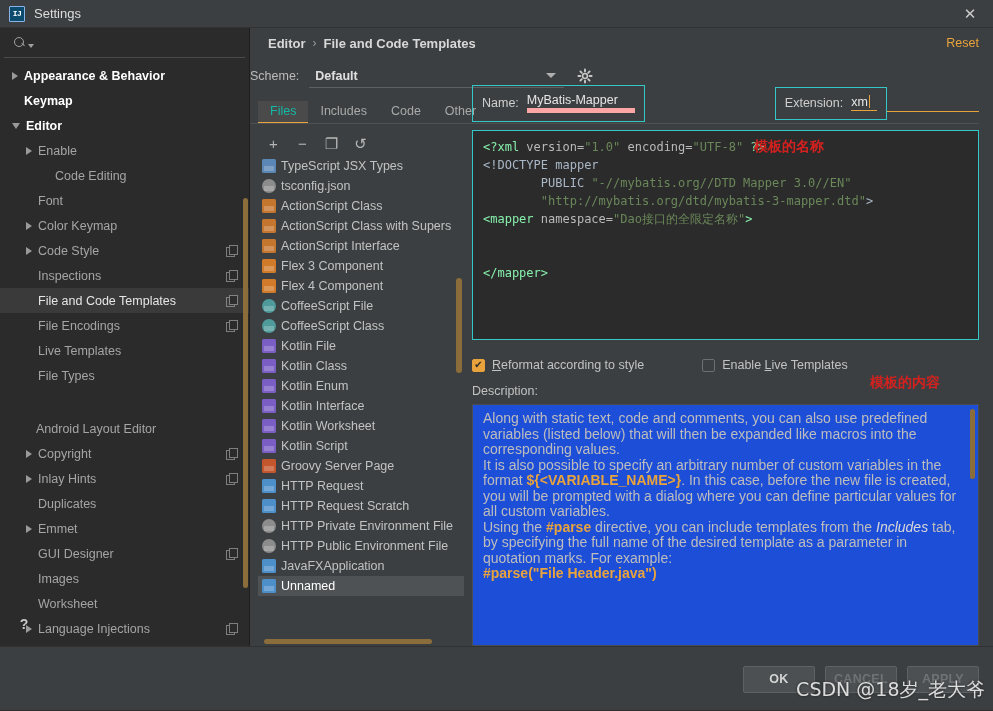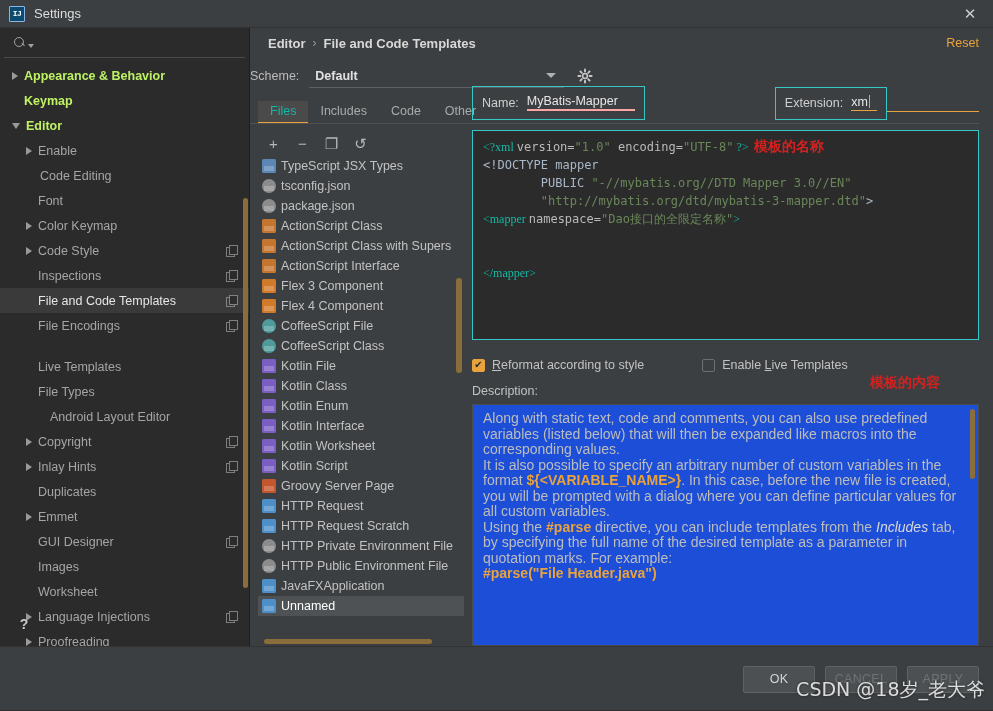--- a/index.html
+++ b/index.html
@@ -124,21 +124,21 @@
     border-bottom: 4.5px solid transparent;
     border-left: 6px solid #9a9a9a;
   }
   .tree-item .arrow.expanded {
     border-left: 4.5px solid transparent;
     border-right: 4.5px solid transparent;
     border-top: 6px solid #9a9a9a;
   }
   .tree-item .arrow.none { width: 6px; margin-right: 6px; }
   .tree-label { flex: 1; color: #a5a5a5; }
-  .tree-item.bold .tree-label { color: #bef264; font-weight: bold; }
+  .tree-item.bold .tree-label { color: #ffffff; font-weight: bold; }
   .tree-item.selected .tree-label { color: #e6e6e6; }
   .copy-badge {
     width: 11px; height: 11px;
     flex-shrink: 0;
     position: relative;
     opacity: .75;
   }
   .copy-badge::before {
     content:""; position:absolute; left:0; top:2px;
     width: 7px; height: 8px;
@@ -333,21 +333,21 @@
   }
   .field-box {
     display: flex; align-items: center;
     border: 1.5px solid #35c6c6;
     padding: 7px 9px 8px 9px;
     position: relative;
   }
   .field-box .flabel { color: #cfcfcf; margin-right: 8px; font-size: 12.5px; }
   .field-val {
     color: #e6e6e6; font-size: 12.5px;
-    border-bottom: 2px solid #fca5a5;
+    border-bottom: 5px solid #fca5a5;
     min-width: 108px;
     padding-bottom: 1px;
   }
   .field-val.ext {
     border-bottom: 1.5px solid #e8a33d;
     min-width: 26px;
     position: relative;
   }
   .caret {
     display: inline-block;
@@ -367,21 +367,21 @@
     border: 1.5px solid #35c6c6;
     padding: 7px 10px;
     font-family: "DejaVu Sans Mono", "Liberation Mono", monospace;
     font-size: 12px;
     line-height: 18px;
     white-space: pre;
     overflow: hidden;
     color: #a9b7c6;
     position: relative;
   }
-  .tk-tag   { color: #14b8a6; font-family: Liberation Serif, serif; }
+  .tk-tag   { color: #86efac; }
   .tk-str   { color: #6a8759; }
   .tk-attr  { color: #bababa; }
   .tk-plain { color: #a9b7c6; }
 
   #options-row {
     height: 34px;
     display: flex; align-items: center;
     margin-top: 8px;
   }
   .cbox {
@@ -450,21 +450,21 @@
     justify-content: flex-end;
     padding-right: 14px;
     gap: 10px;
     position: relative;
   }
   .dlg-btn {
     min-width: 72px; height: 27px;
     background: #4c5052;
     border: 1px solid #5e6264;
     color: #d4d4d4;
-    font-size: 12.5px; font-weight: normal;
+    font-size: 12.5px; font-weight: bold;
     display: flex; align-items: center; justify-content: center;
     cursor: pointer;
     border-radius: 2px;
     letter-spacing: .3px;
   }
   .dlg-btn.disabled { color: #6f7375; }
   #watermark {
     position: absolute;
     right: 8px; bottom: 8px;
     color: #f0f0f0;
@@ -508,21 +508,21 @@
           <span class="tree-label">Keymap</span>
         </div>
         <div class="tree-item bold" style="padding-left: 12px;">
           <span class="arrow expanded"></span>
           <span class="tree-label">Editor</span>
         </div>
         <div class="tree-item" style="padding-left: 26px;">
           <span class="arrow collapsed"></span>
           <span class="tree-label">Enable</span>
         </div>
-        <div class="tree-item" style="padding-left: 28px;">
+        <div class="tree-item" style="padding-left: 43px;">
           <span class="arrow none"></span>
           <span class="tree-label">Code Editing</span>
         </div>
         <div class="tree-item" style="padding-left: 26px;">
           <span class="arrow none"></span>
           <span class="tree-label">Font</span>
         </div>
         <div class="tree-item" style="padding-left: 26px;">
           <span class="arrow collapsed"></span>
           <span class="tree-label">Color Keymap</span>
@@ -540,29 +540,29 @@
         <div class="tree-item selected" style="padding-left: 26px;">
           <span class="arrow none"></span>
           <span class="tree-label">File and Code Templates</span>
           <span class="copy-badge"></span>
         </div>
         <div class="tree-item" style="padding-left: 26px;">
           <span class="arrow none"></span>
           <span class="tree-label">File Encodings</span>
           <span class="copy-badge"></span>
         </div>
-        <div class="tree-item" style="padding-left: 26px; margin-top: 16px;">
+        <div class="tree-item" style="padding-left: 26px;">
           <span class="arrow none"></span>
           <span class="tree-label">Live Templates</span>
         </div>
         <div class="tree-item" style="padding-left: 26px;">
           <span class="arrow none"></span>
           <span class="tree-label">File Types</span>
         </div>
-        <div class="tree-item" style="padding-left: 38px;">
+        <div class="tree-item" style="padding-left: 24px; margin-top: 28px;">
           <span class="arrow none"></span>
           <span class="tree-label">Android Layout Editor</span>
         </div>
         <div class="tree-item" style="padding-left: 26px;">
           <span class="arrow collapsed"></span>
           <span class="tree-label">Copyright</span>
           <span class="copy-badge"></span>
         </div>
         <div class="tree-item" style="padding-left: 26px;">
           <span class="arrow collapsed"></span>
@@ -660,24 +660,20 @@
         <div id="filelist">
             <div class="fl-item">
               <span class="fl-ico ts"></span>
               <span>TypeScript JSX Types</span>
             </div>
             <div class="fl-item">
               <span class="fl-ico json"></span>
               <span>tsconfig.json</span>
             </div>
             <div class="fl-item">
-              <span class="fl-ico json"></span>
-              <span>package.json</span>
-            </div>
-            <div class="fl-item">
               <span class="fl-ico as"></span>
               <span>ActionScript Class</span>
             </div>
             <div class="fl-item">
               <span class="fl-ico as"></span>
               <span>ActionScript Class with Supers</span>
             </div>
             <div class="fl-item">
               <span class="fl-ico as"></span>
               <span>ActionScript Interface</span>

